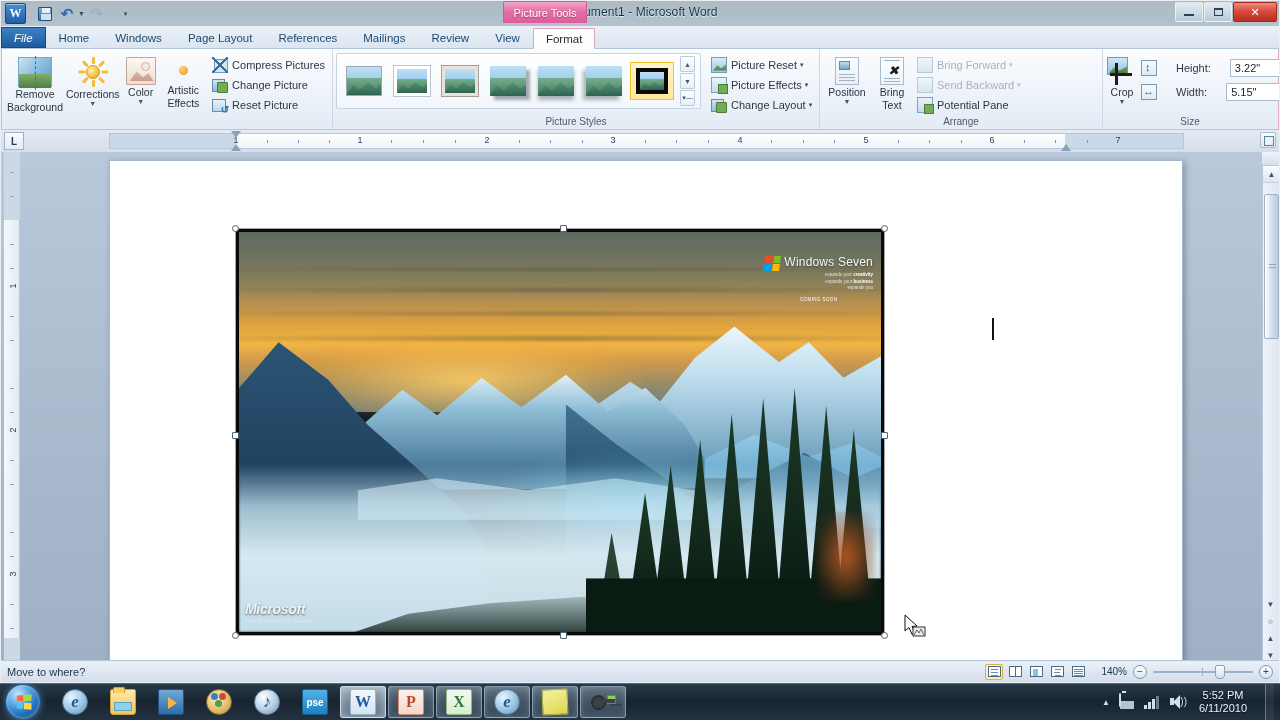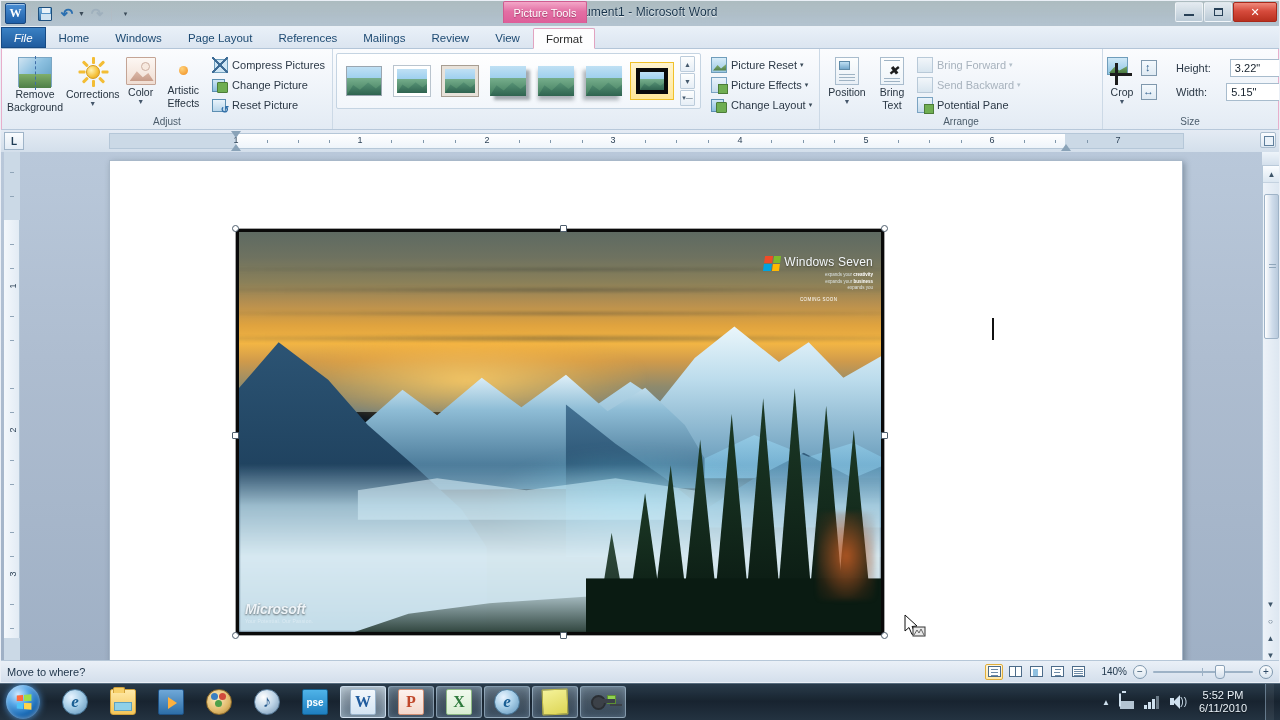--- a/index.html
+++ b/index.html
@@ -587,21 +587,20 @@
             <div class="smallrow">
               <span class="sico sico-change"></span>
               <span class="txt">Change Picture</span>
             </div>
             <div class="smallrow">
               <span class="sico sico-reset"></span>
               <span class="txt">Reset Picture</span>
             </div>
           </div>
         </div>
-        <div class="rgroup-label">Adjust</div>
       </div>
 
       <div class="rgroup" style="width:487px;">
         <div class="rgroup-body">
           <div class="gallery">
             <div class="thumb t1">
                 <span class="pic"></span>
               </div>
             <div class="thumb t2">
                 <span class="pic"></span>
@@ -639,20 +638,21 @@
               <span class="txt">Picture Effects</span>
               <span class="tiny-caret">▾</span>
             </div>
             <div class="smallrow">
               <span class="sico sico-change"></span>
               <span class="txt">Change Layout</span>
               <span class="tiny-caret">▾</span>
             </div>
           </div>
         </div>
+        <div class="rgroup-label">Picture Styles</div>
       </div>
 
       <div class="rgroup" style="width:283px;">
         <div class="rgroup-body">
           <div class="bigbtn" style="width:48px;">
             <span class="ico" style="width:24px;height:28px;background:linear-gradient(180deg,#fdfefe,#e8eff6);border:1px solid #a9bccd;">
               <i style="position:absolute;left:3px;top:3px;width:11px;height:9px;background:linear-gradient(180deg,#bfe0f4,#74a8cc);border:1px solid #5e8aa8;"></i>
               <i style="position:absolute;left:3px;bottom:3px;right:3px;height:1px;background:#9fb3c4;box-shadow:0 -3px 0 #9fb3c4,0 -6px 0 #9fb3c4;"></i>
             </span>
             <span class="lbl">Position</span>

